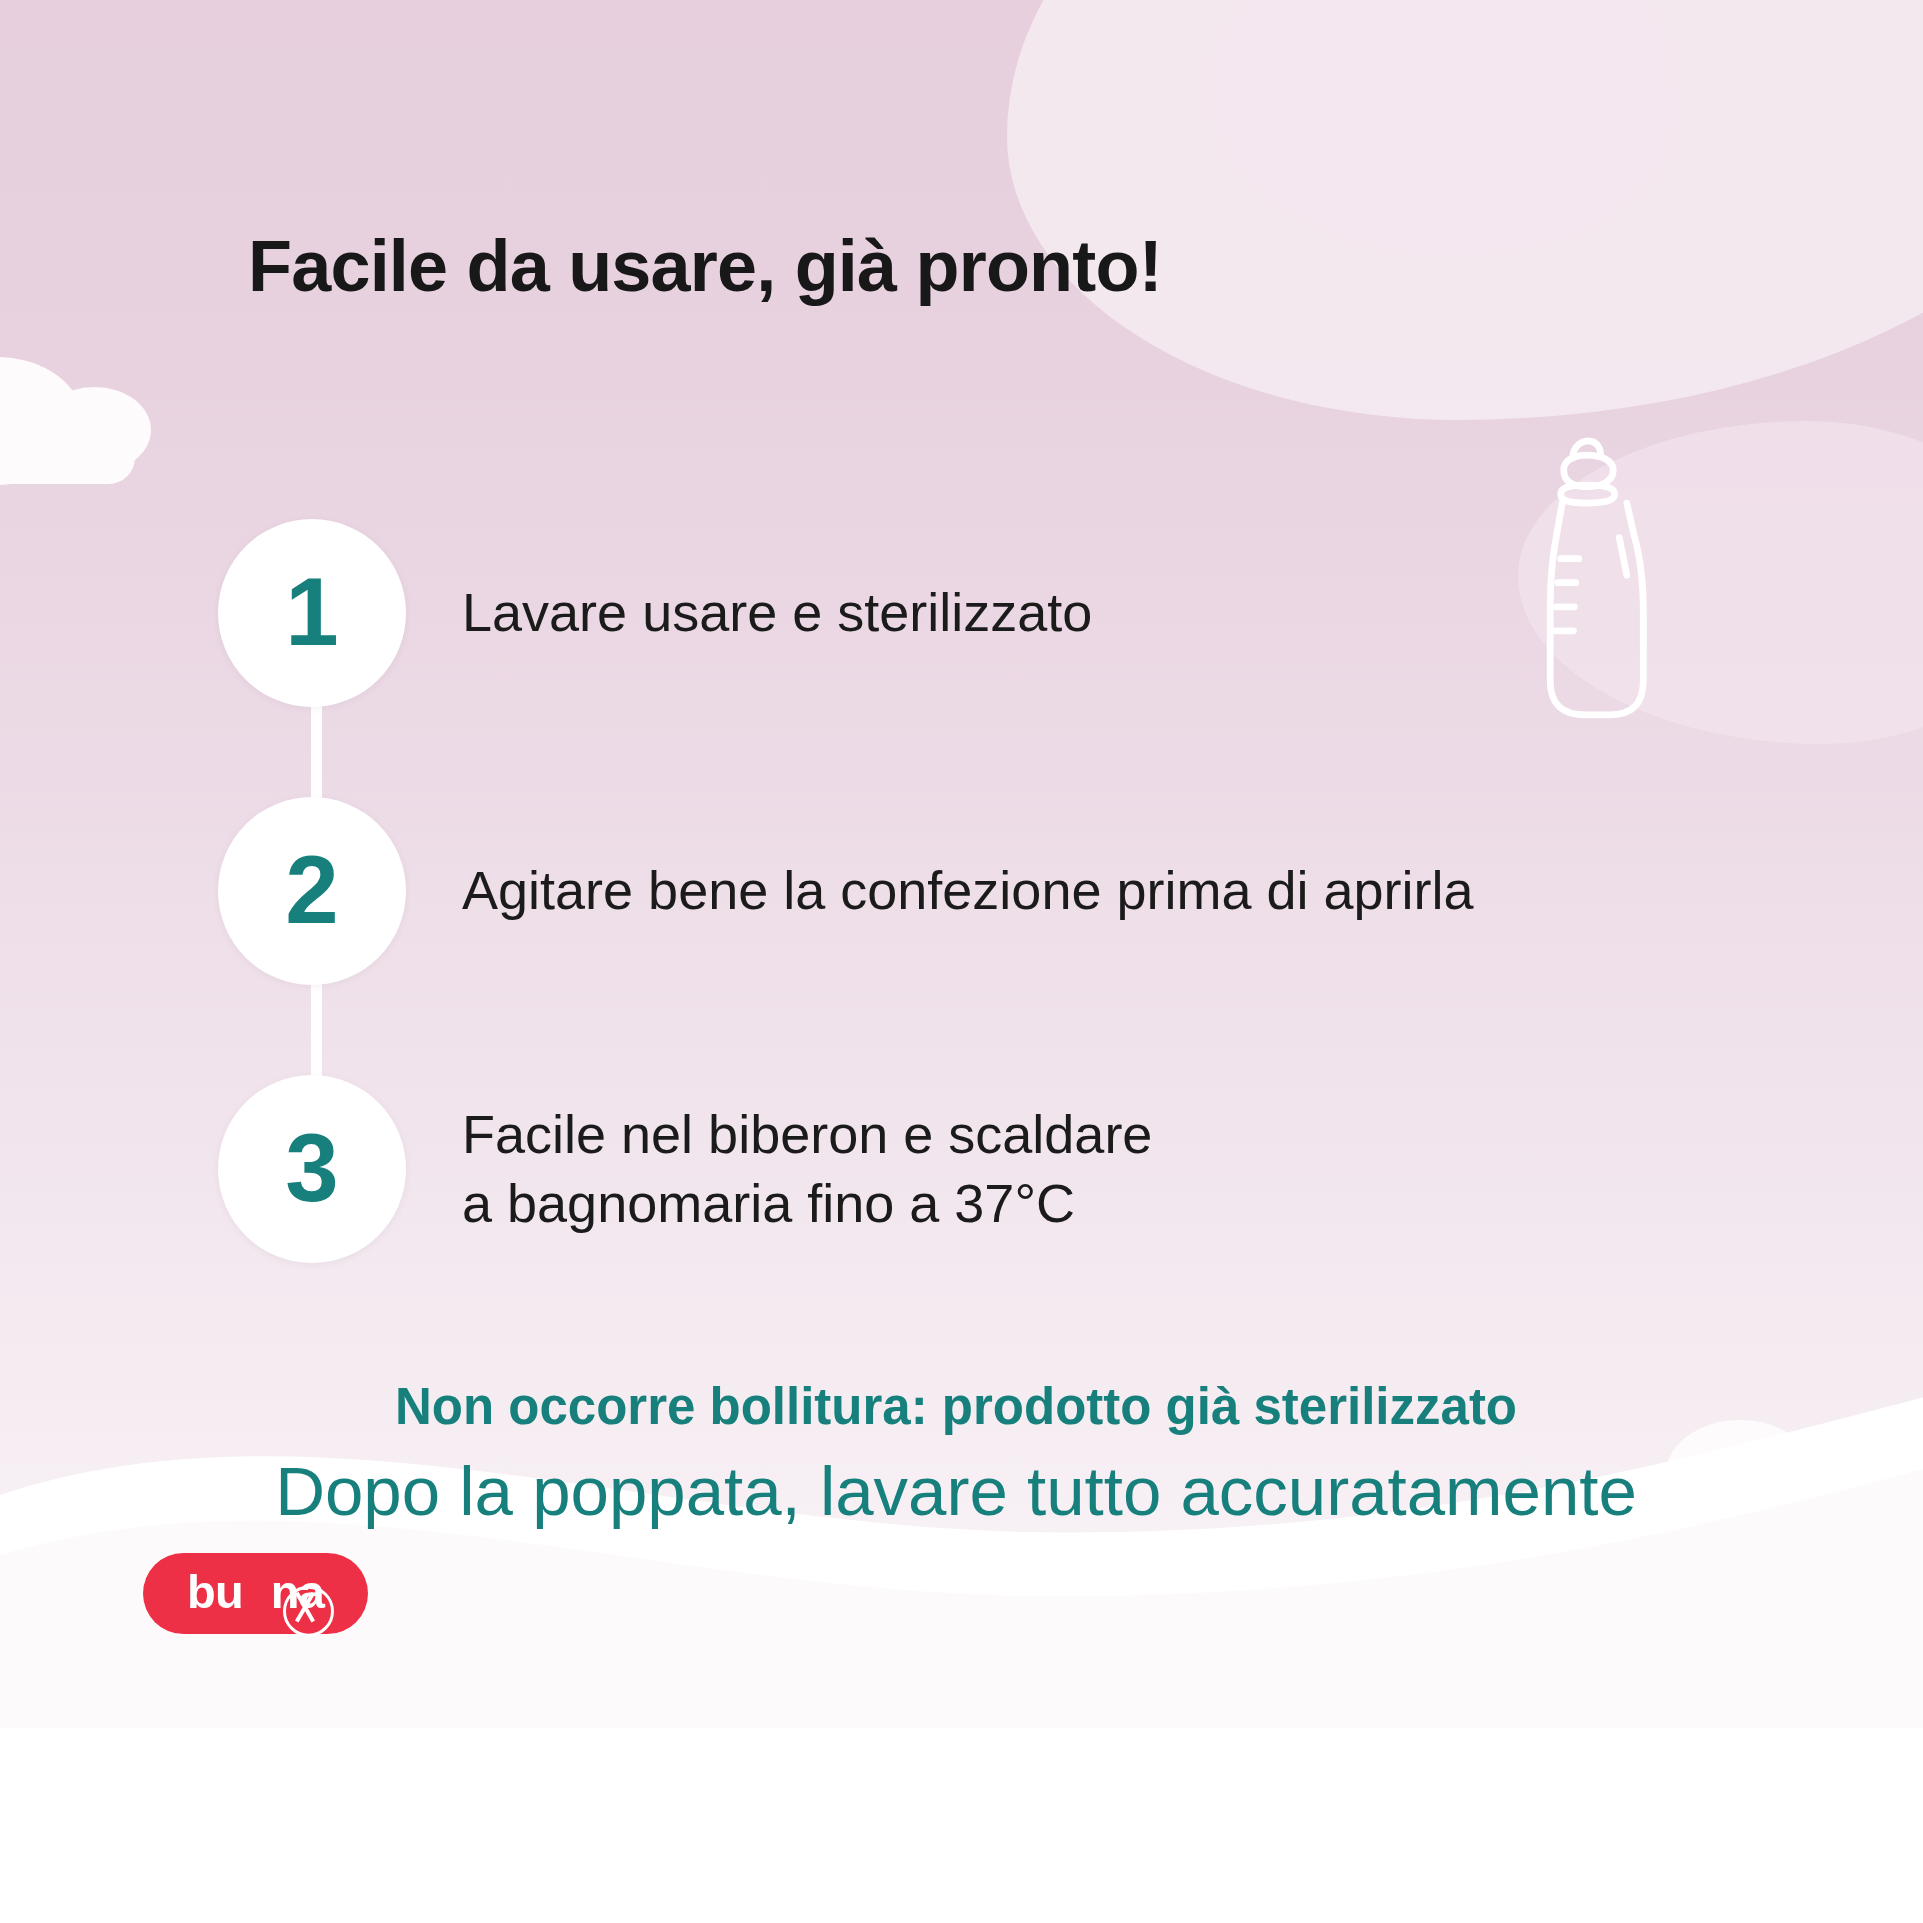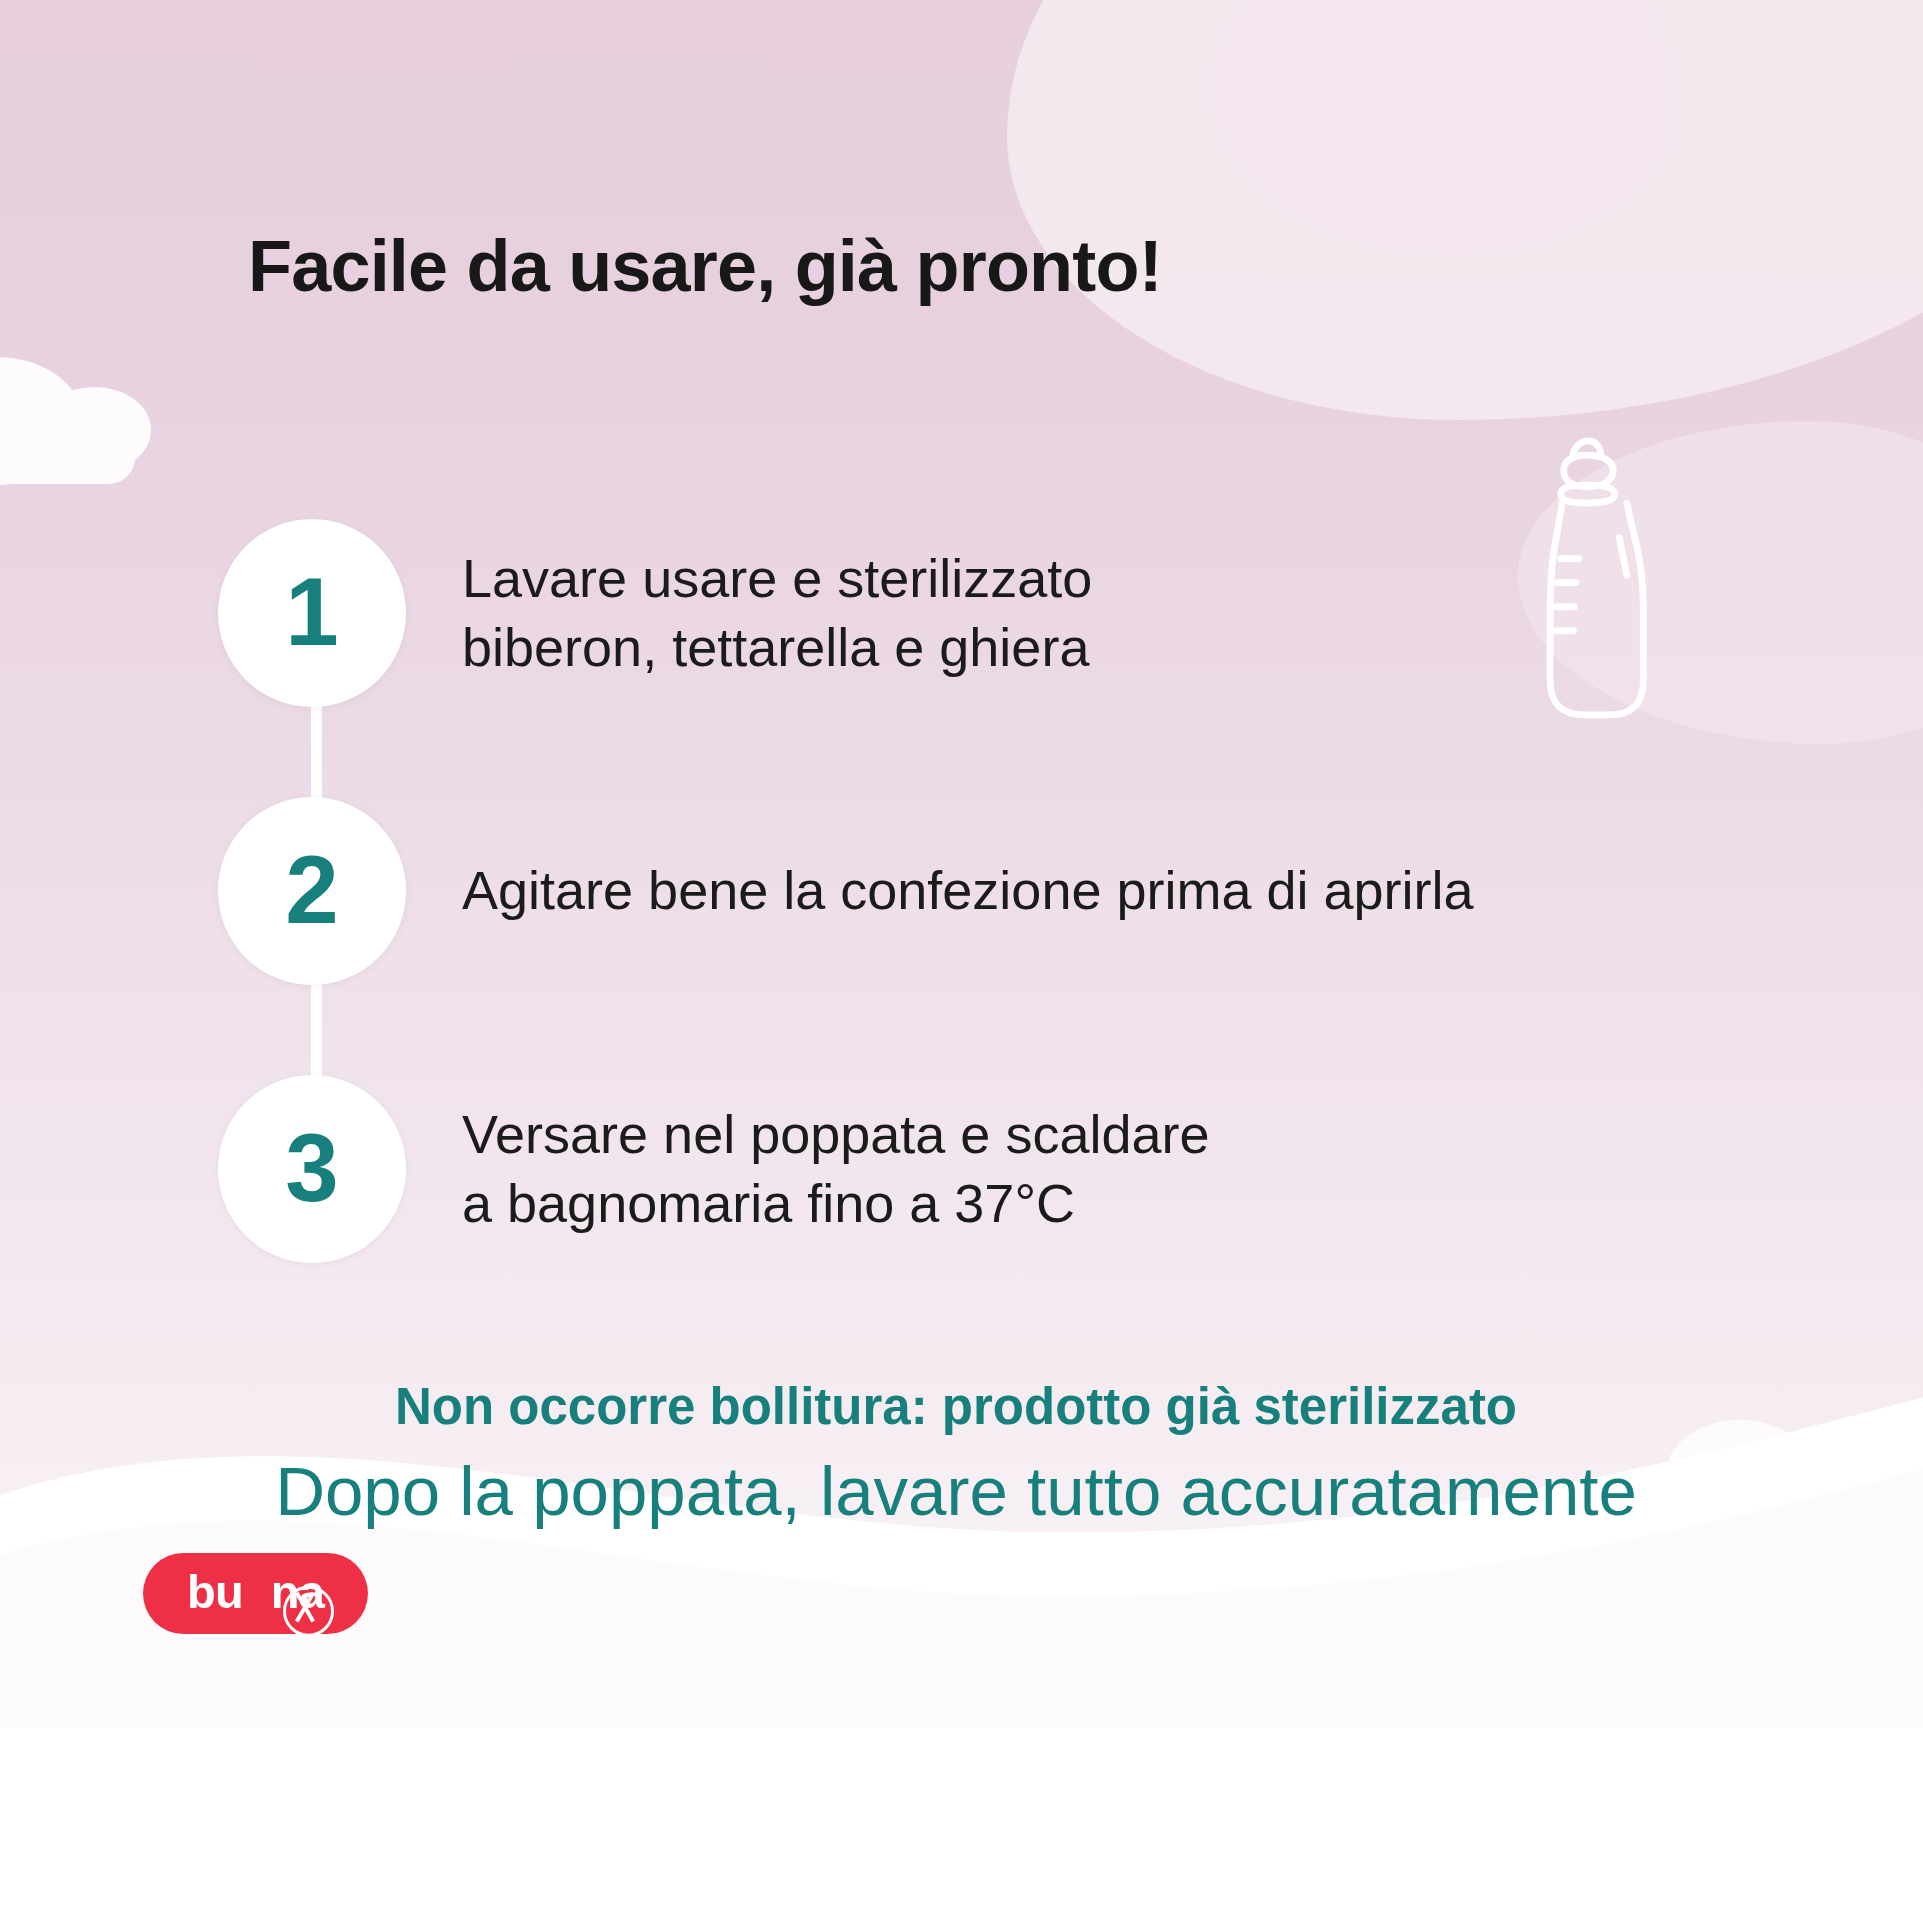--- a/index.html
+++ b/index.html
@@ -287,44 +287,41 @@
     <div class="connector"></div>
 
     <div class="step">
       <div class="bullet">
         <span class="bullet-num">1</span>
       </div>
       <div class="step-text">
         <div>
           <b>Lavare </b><span>usare e </span><b>sterilizzato</b>
         </div>
-        <div>
-          <span>biberon, tettarella e ghiera</span>
-        </div>
       </div>
     </div>
 
     <div class="step">
       <div class="bullet">
         <span class="bullet-num">2</span>
       </div>
       <div class="step-text">
         <div>
           <b>Agitare bene</b><span> la confezione prima di aprirla</span>
         </div>
       </div>
     </div>
 
     <div class="step">
       <div class="bullet">
         <span class="bullet-num">3</span>
       </div>
       <div class="step-text">
         <div>
-          <span>Versare nel poppata e </span><b>scaldare</b>
+          <span>Facile nel biberon e </span><b>scaldare</b>
         </div>
         <div>
           <b>a bagnomaria fino a 37°C</b>
         </div>
       </div>
     </div>
   </div>
 
   <div class="footnote">
     <div class="footnote-strong">Non occorre bollitura: prodotto già sterilizzato</div>

